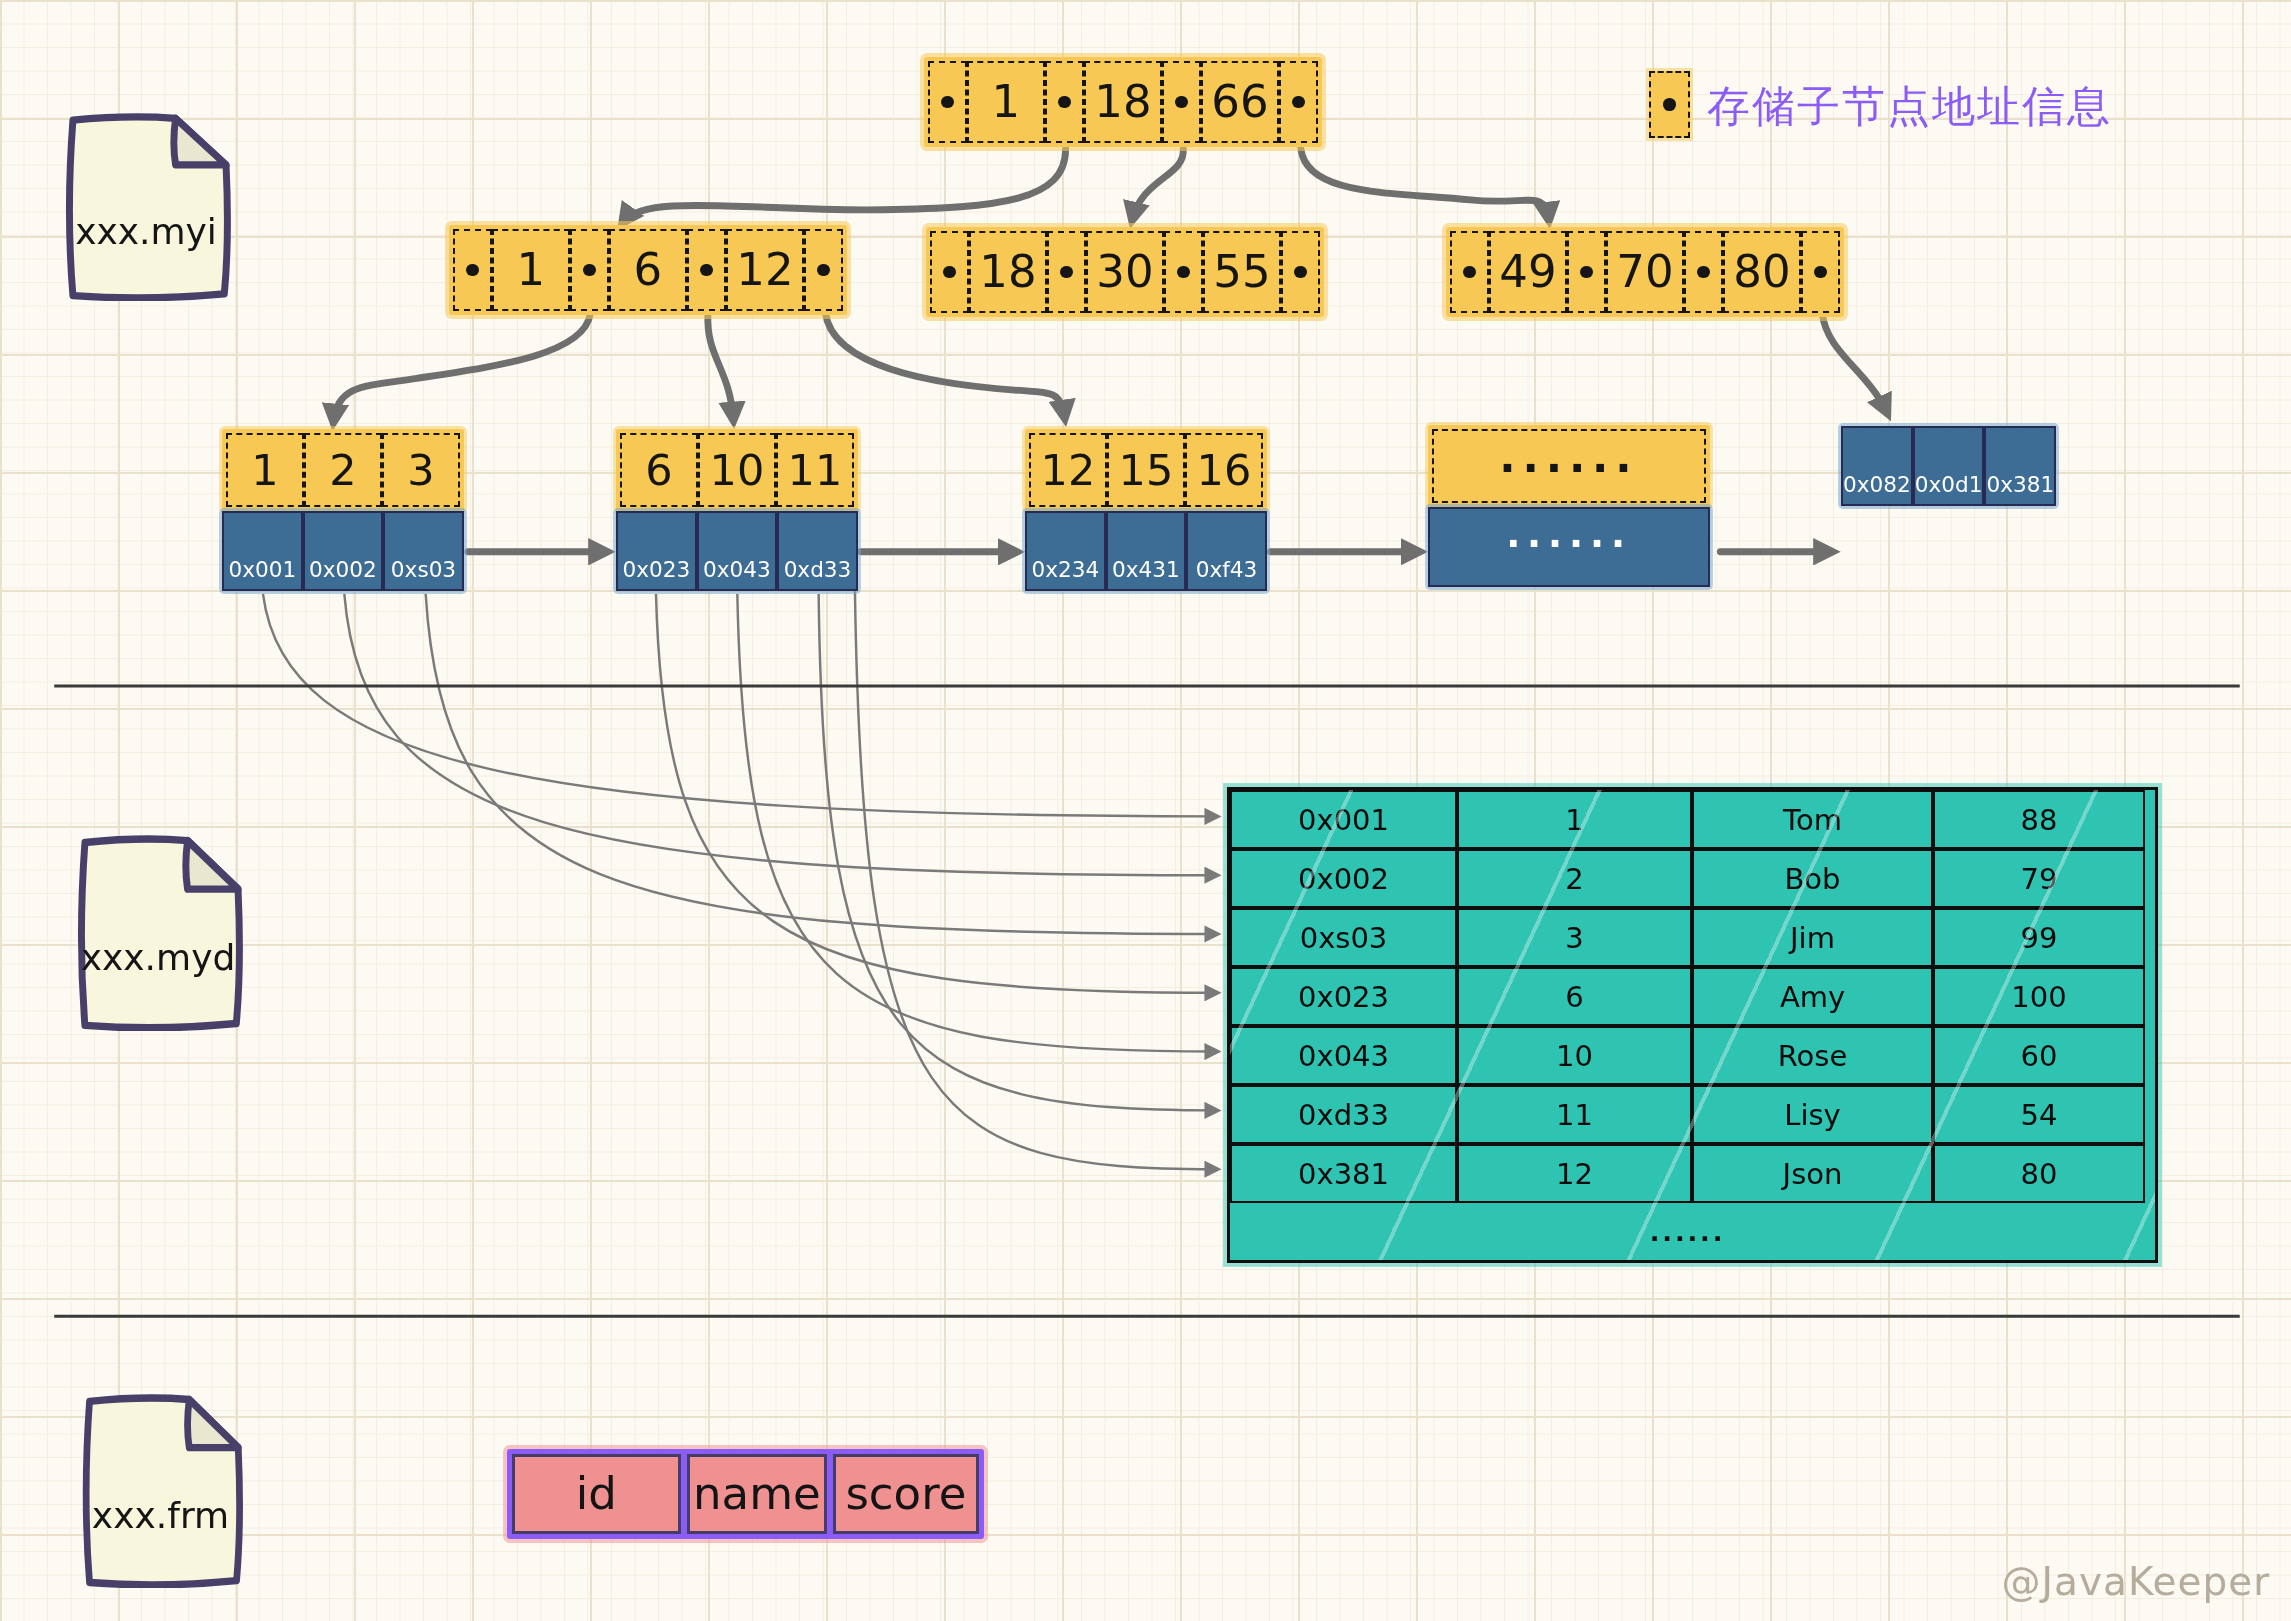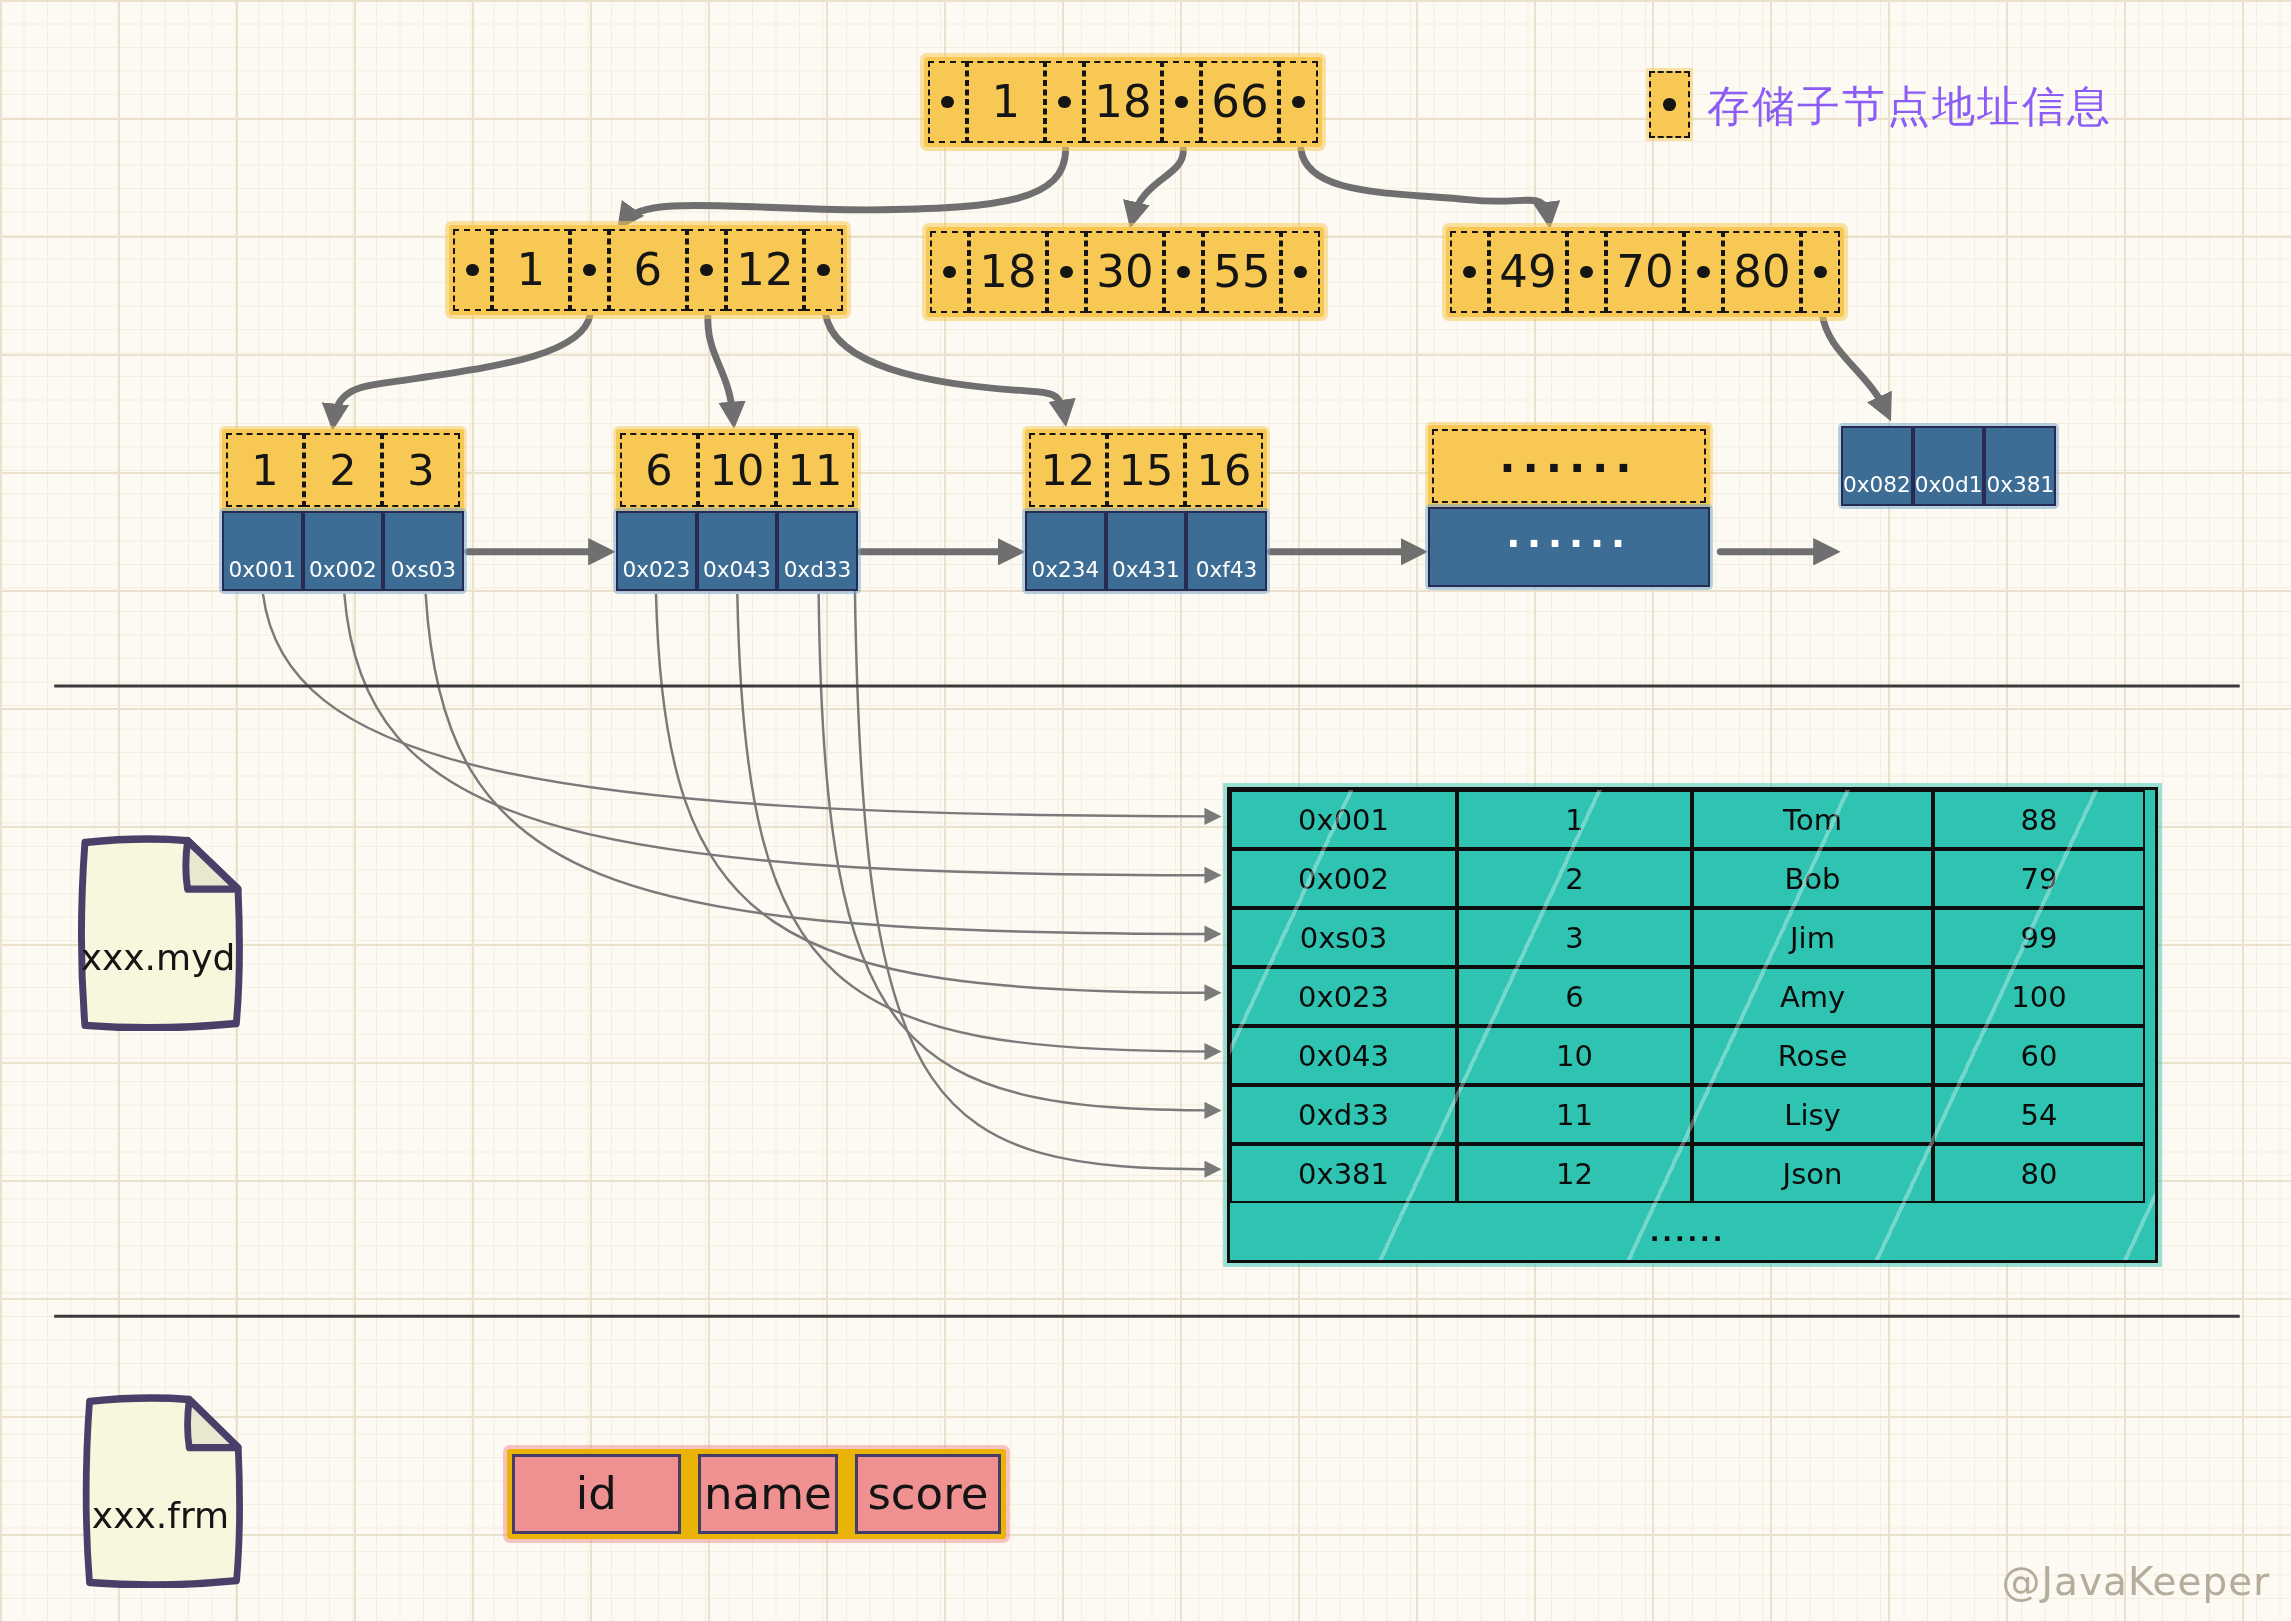--- a/index.html
+++ b/index.html
@@ -81,22 +81,22 @@
     font-size:29px;color:#0b0b0b;background:#2fc3b2;
   }
   .dcell.span{grid-column:1 / -1;height:57px;border:none;font-weight:bold;letter-spacing:2.9px;font-size:25.5px;}
   .dtable::after{
     content:"";position:absolute;inset:0;pointer-events:none;
     background:repeating-linear-gradient(115deg,transparent 0 108px,rgba(255,255,255,.33) 108px 112px,transparent 112px 225px);
   }
 
   
   .schema-row{
-    position:absolute;left:507px;top:1449px;z-index:2;display:flex;gap:17px;
-    background:#eab308;padding:4.9px;border-radius:2.9px;
+    position:absolute;left:507px;top:1449px;z-index:2;display:flex;gap:6px;
+    background:#8b5cf6;padding:4.9px;border-radius:2.9px;
     box-shadow:0 0 0 3.9px rgba(240,150,150,.55);
   }
   .scell{
     box-sizing:border-box;height:80px;border:3.9px solid #443d68;background:#ee9190;
     display:flex;align-items:center;justify-content:center;
     font-size:45px;color:#141414;
   }
 
   .watermark{
     position:absolute;right:21.6px;bottom:17px;z-index:2;
@@ -142,20 +142,27 @@
       <path d="M 835 606 C 840 1075, 920 1133, 1240 1133" marker-end="url(#mThin)"></path>
       <path d="M 872 602 C 880 1140, 950 1193, 1240 1193" marker-end="url(#mThin)"></path>
     </g>
 
     <g stroke="#3a3a3a" stroke-width="3">
       <line x1="55" y1="700" x2="2285" y2="700"></line>
       <line x1="55" y1="1343" x2="2285" y2="1343"></line>
     </g>
   </svg>
 
+  <div class="file" style="left:59px;top:113px;width:174px;height:188px">
+    <svg viewBox="0 0 100 105" preserveAspectRatio="none">
+      <path d="M8,4 Q40,1 67,3 L96,29 Q98,70 95,101 Q50,105 8,102 Q4,55 8,4 Z" fill="#f8f6dc" stroke="#49406a" stroke-width="4" stroke-linejoin="round"></path>
+      <path d="M67,3 Q65,17 67,29 L96,29 Z" fill="#eae7d0" stroke="#49406a" stroke-width="4" stroke-linejoin="round"></path>
+    </svg>
+    <div class="file-label">xxx.myi</div>
+  </div>
 
   <div class="file" style="left:71px;top:835px;width:174px;height:196px">
     <svg viewBox="0 0 100 105" preserveAspectRatio="none">
       <path d="M8,4 Q40,1 67,3 L96,29 Q98,70 95,101 Q50,105 8,102 Q4,55 8,4 Z" fill="#f8f6dc" stroke="#49406a" stroke-width="4" stroke-linejoin="round"></path>
       <path d="M67,3 Q65,17 67,29 L96,29 Z" fill="#eae7d0" stroke="#49406a" stroke-width="4" stroke-linejoin="round"></path>
     </svg>
     <div class="file-label">xxx.myd</div>
   </div>
 
   <div class="file" style="left:76px;top:1394px;width:169px;height:194px">

